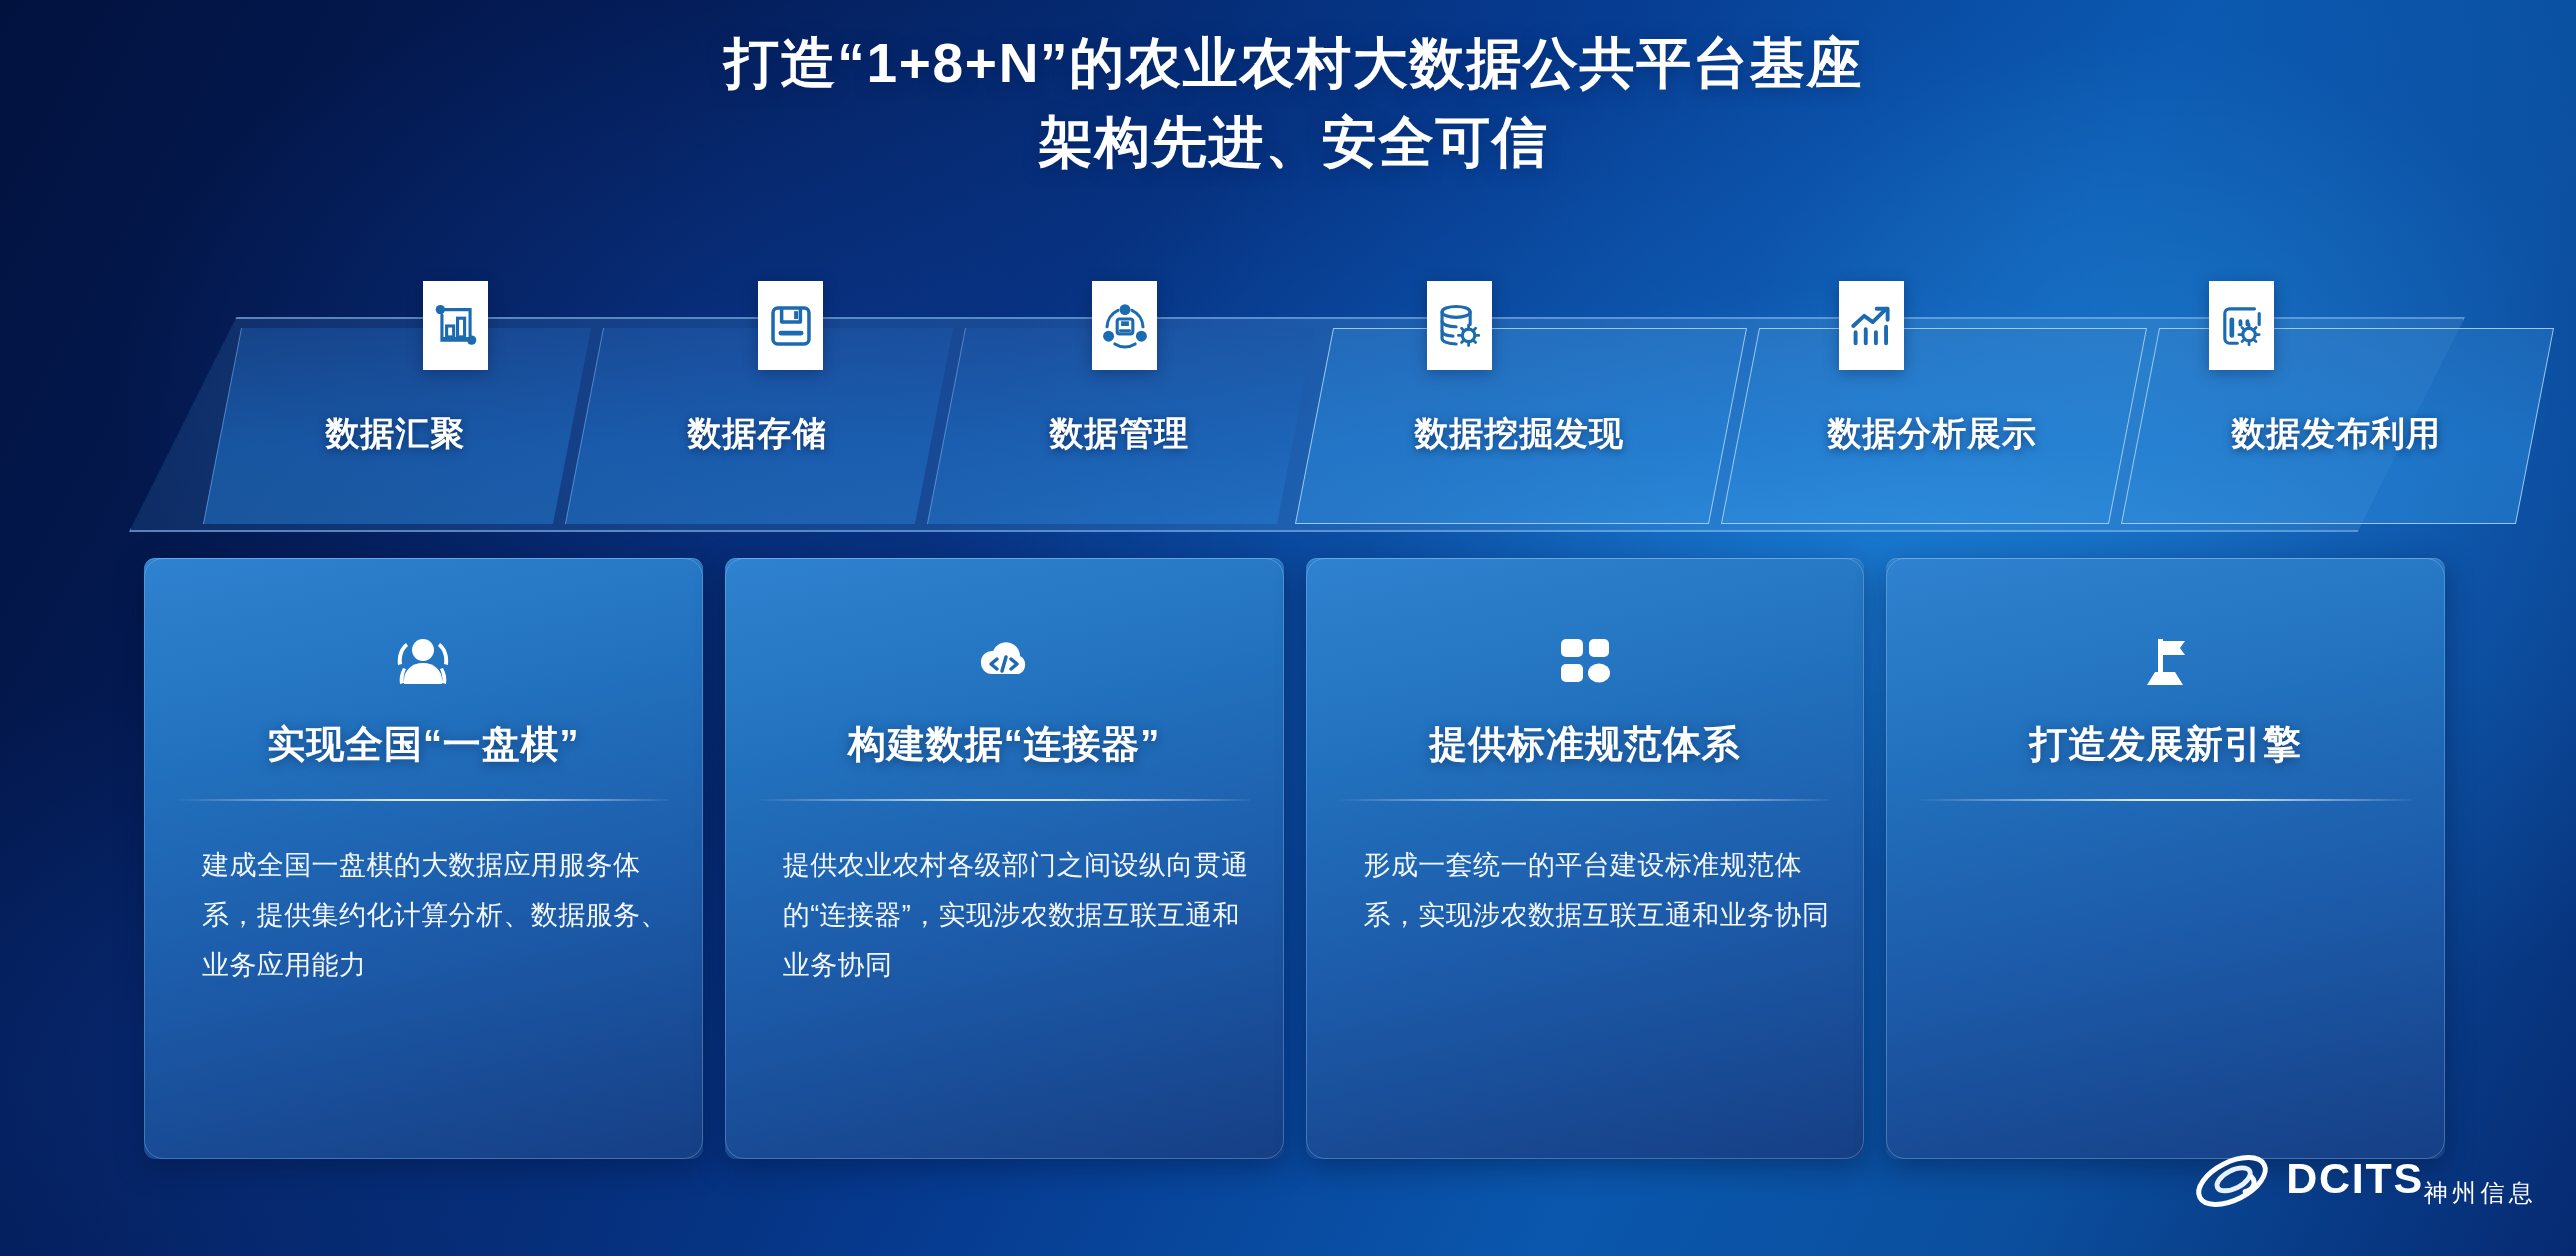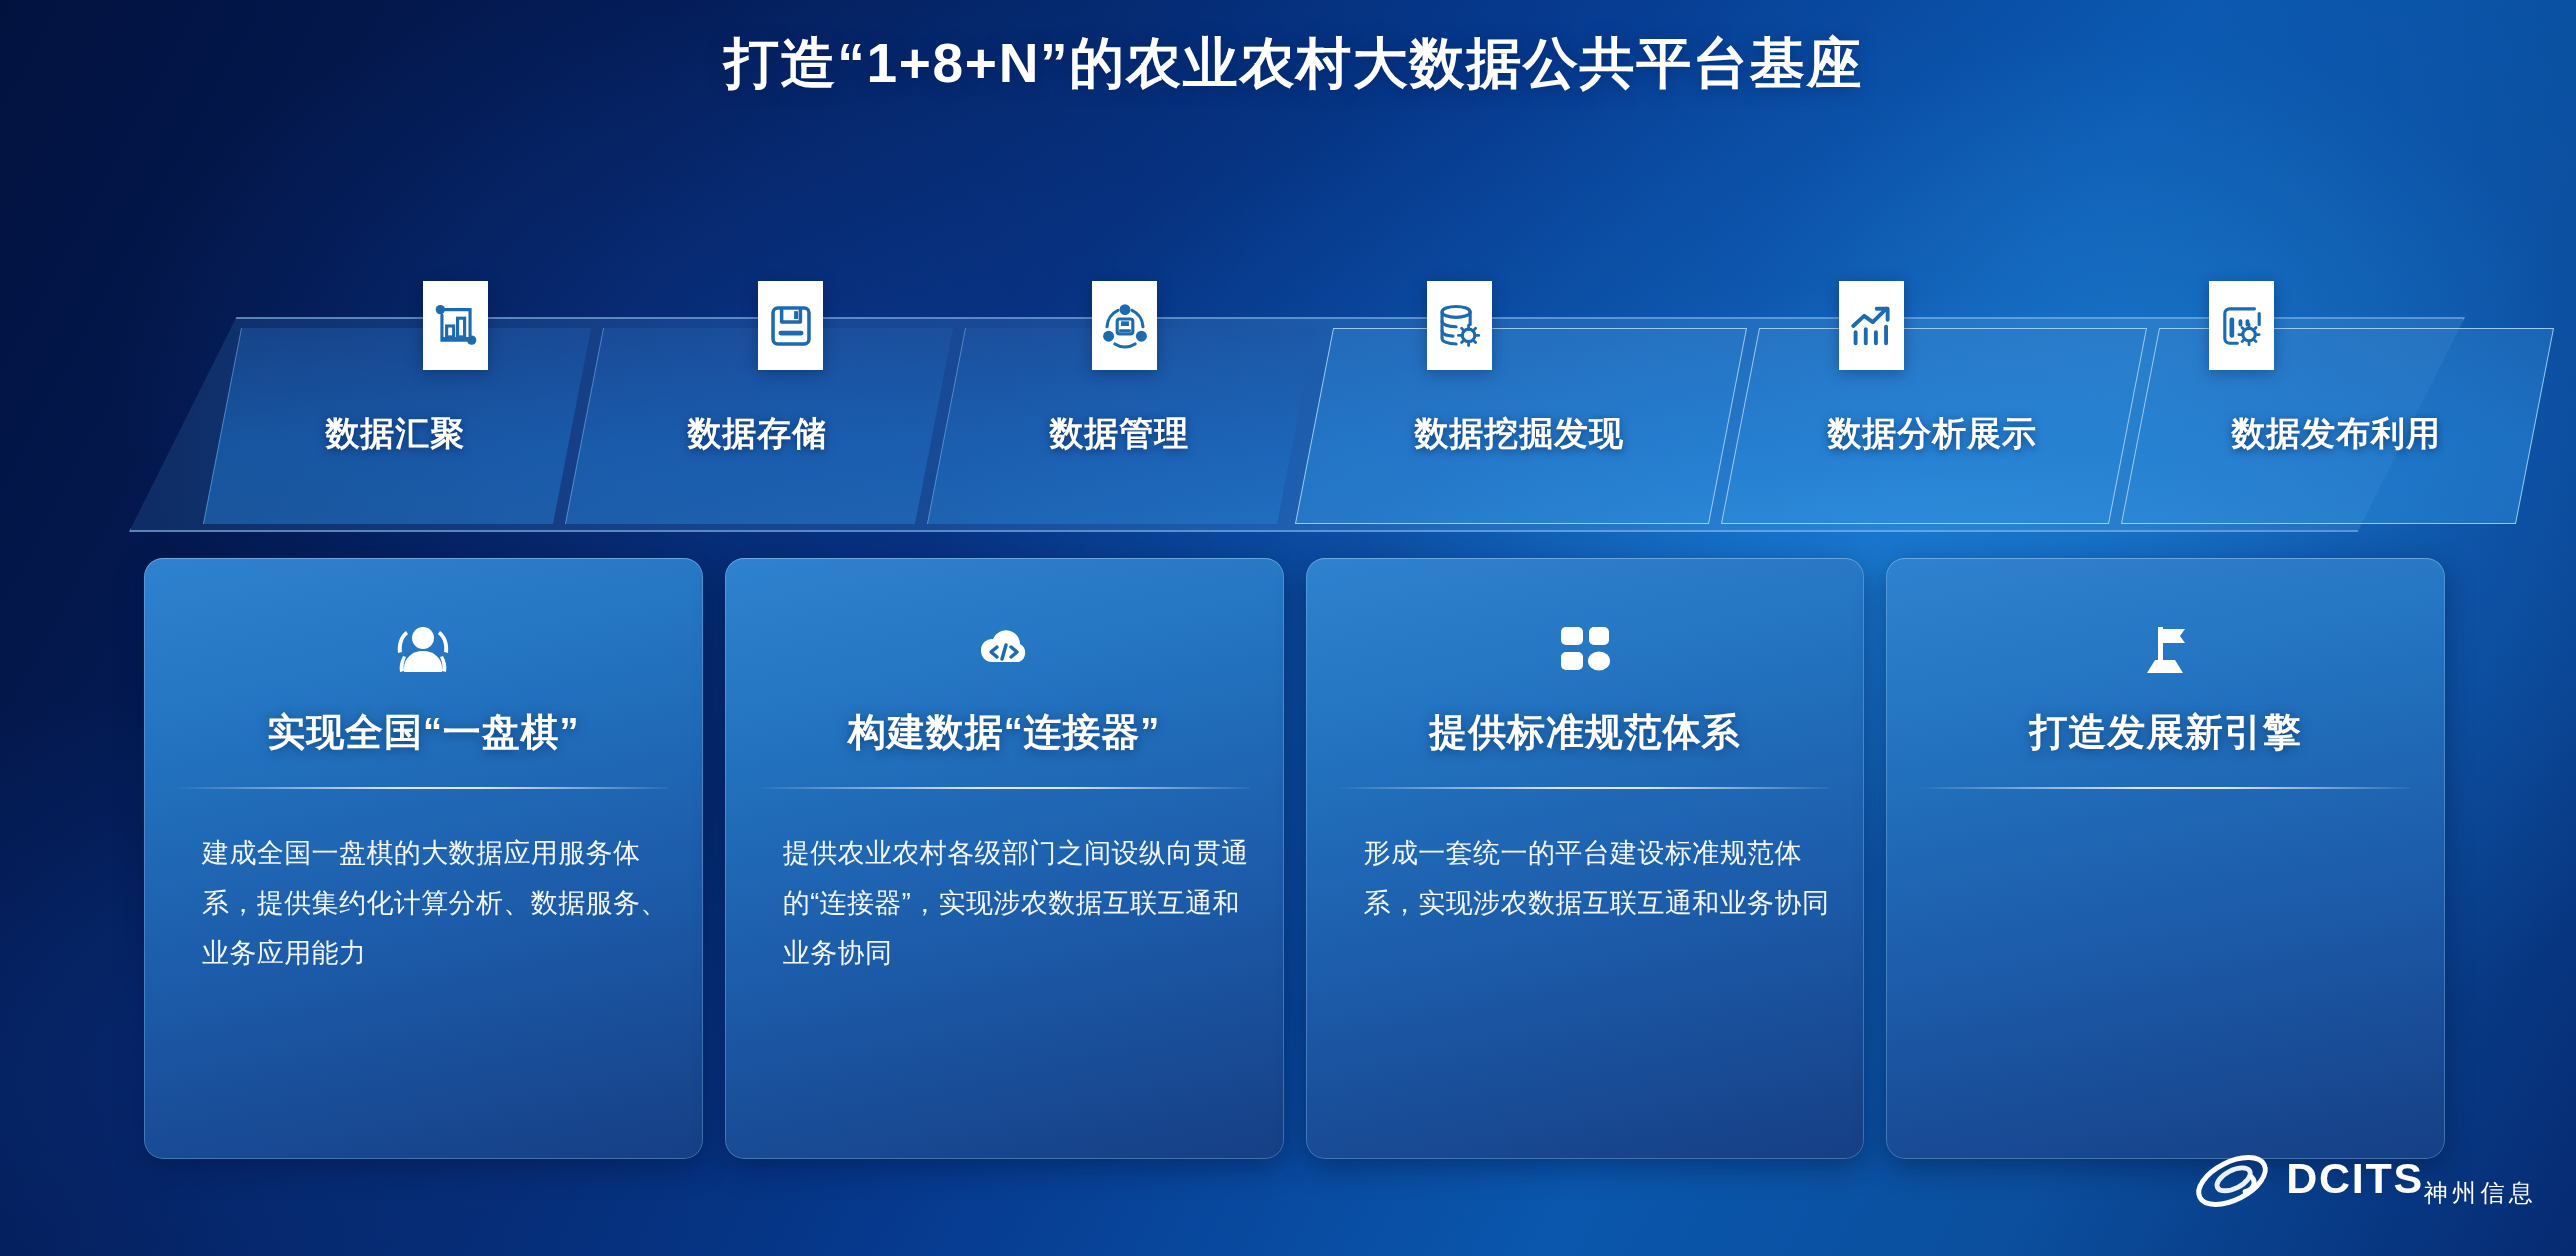--- a/index.html
+++ b/index.html
@@ -80,21 +80,21 @@
     position:absolute; width:65px; height:89px; background:#ffffff;
     display:flex; align-items:center; justify-content:center;
     box-shadow:0 3.4px 13.7px rgba(0,20,60,0.35);
   }
   .tile svg { width:50px; height:50px; display:block; }
 
   
   #cards { position:absolute; left:144px; top:558px; width:2301px; height:601px;
            display:flex; gap:22px; }
   .card {
-    position:relative; flex:1 1 0; border-radius:19px; padding:0 34px;
+    position:relative; flex:1 1 0; border-radius:11px; padding:12px 34px;
     background:linear-gradient(168deg, #2f82cf 0%, #2272bf 28%, #1c5aa8 62%, #163f85 100%);
     box-shadow:0 8.6px 29px rgba(0,18,58,0.42), inset 0 0.9px 0 rgba(255,255,255,0.18);
     overflow:hidden;
   }
   .card::before {
     content:""; position:absolute; inset:0; border-radius:19px;
     border:0.9px solid rgba(150,200,245,0.35); pointer-events:none;
   }
   .card-icon { margin-top:58px; height:67px; display:flex; align-items:center; justify-content:center; }
   .card-icon svg { width:64px; height:64px; fill:#ffffff; display:block; }
@@ -121,20 +121,21 @@
 </style>
 </head>
 <body>
 
 <div id="stage">
   <div id="glowTR"></div>
   <div id="glowBL"></div>
 
   <div id="titleBlock">
     <div class="t-line" id="titleMain">打造“1+8+N”的农业农村大数据公共平台基座</div>
+    <div class="t-line" id="titleSub">架构先进、安全可信</div>
   </div>
 
   <div id="banner">
     <div id="bannerPlate"></div>
     <div id="bannerPlateEdge"></div>
 
     <div class="seg dim" style="left:93px; width:350px;">
       <div class="fill"></div>
       <div class="lbl">数据汇聚</div>
     </div>

